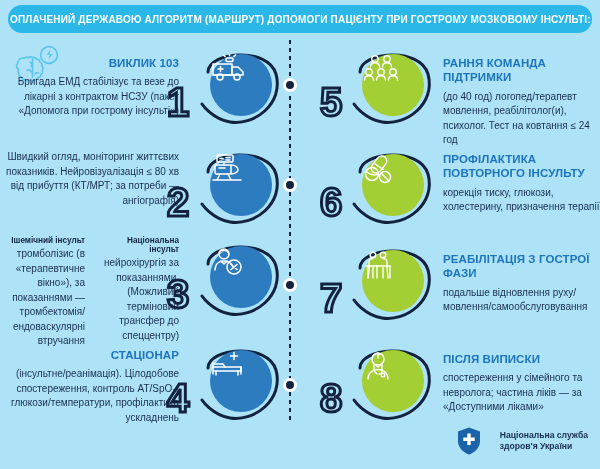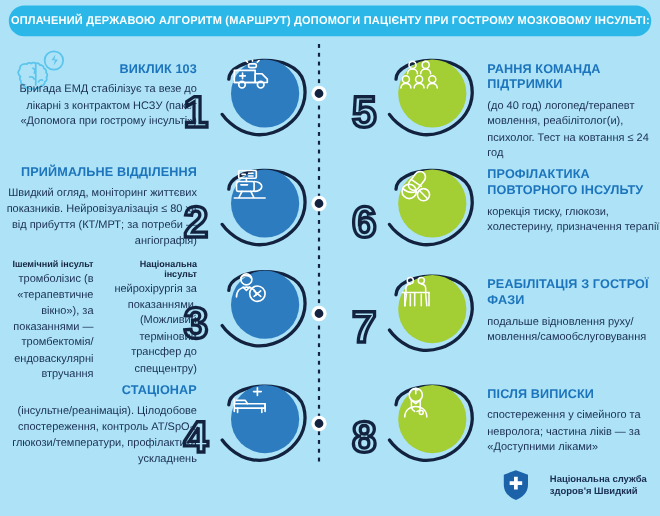--- a/index.html
+++ b/index.html
@@ -122,21 +122,20 @@
         <path d="M3 21h4M13 21h11M10.5 12.5v5M8 15h5"></path>
         <rect x="16" y="4" width="7" height="3.5" rx="1.2"></rect>
         <path d="M15 2.5l-1.5-1.5M24 2.5l1.5-1.5M19.5 1.5V0"></path>
       </svg>
     </div>
   </div>
 </div>
 
 <div class="row left" style="top:142px;">
   <div class="txtblock l" style="right:110px;top:8px;width:175px;">
-    <p class="ttl">ПРИЙМАЛЬНЕ ВІДДІЛЕННЯ</p>
     <p class="body">Швидкий огляд, моніторинг життєвих показників. Нейровізуалізація ≤ 80 хв від прибуття (КТ/МРТ; за потреби — ангіографія)</p>
   </div>
   <div class="num" style="left:167px;top:40px;">2</div>
   <div class="pin" style="left:196px;top:2px;">
     <svg viewBox="0 0 86 86" width="86" height="86" fill="none" stroke="#13233f" stroke-width="3" stroke-linecap="round">
       <path d="M12 28 C12 8, 72 2, 80 30 C88 60, 58 82, 34 78 C16 75, 6 60, 6 60"></path>
     </svg>
     <div class="circle blue">
       <svg width="34" height="32" viewBox="0 0 34 32" fill="none" stroke="#ffffff" stroke-width="1.5" stroke-linecap="round" stroke-linejoin="round">
         <rect x="7" y="1" width="16" height="7" rx="1"></rect>
@@ -300,15 +299,15 @@
   </div>
 </div>
 
 <div class="footer">
   <svg class="shield" viewBox="0 0 24 28">
     <path d="M12 0.5 L23 4.5 V14 C23 21 17.5 25.5 12 27.5 C6.5 25.5 1 21 1 14 V4.5 Z" fill="#1c62a8"></path>
     <path d="M10.3 6.5h3.4v4h4v3.4h-4v4h-3.4v-4h-4V10.5h4z" fill="#ffffff"></path>
   </svg>
   <div class="ftxt">
     <div>Національна служба</div>
-    <div>здоров'я Швидкий</div>
+    <div>здоров'я України</div>
   </div>
 </div>
 
 </body></html>

